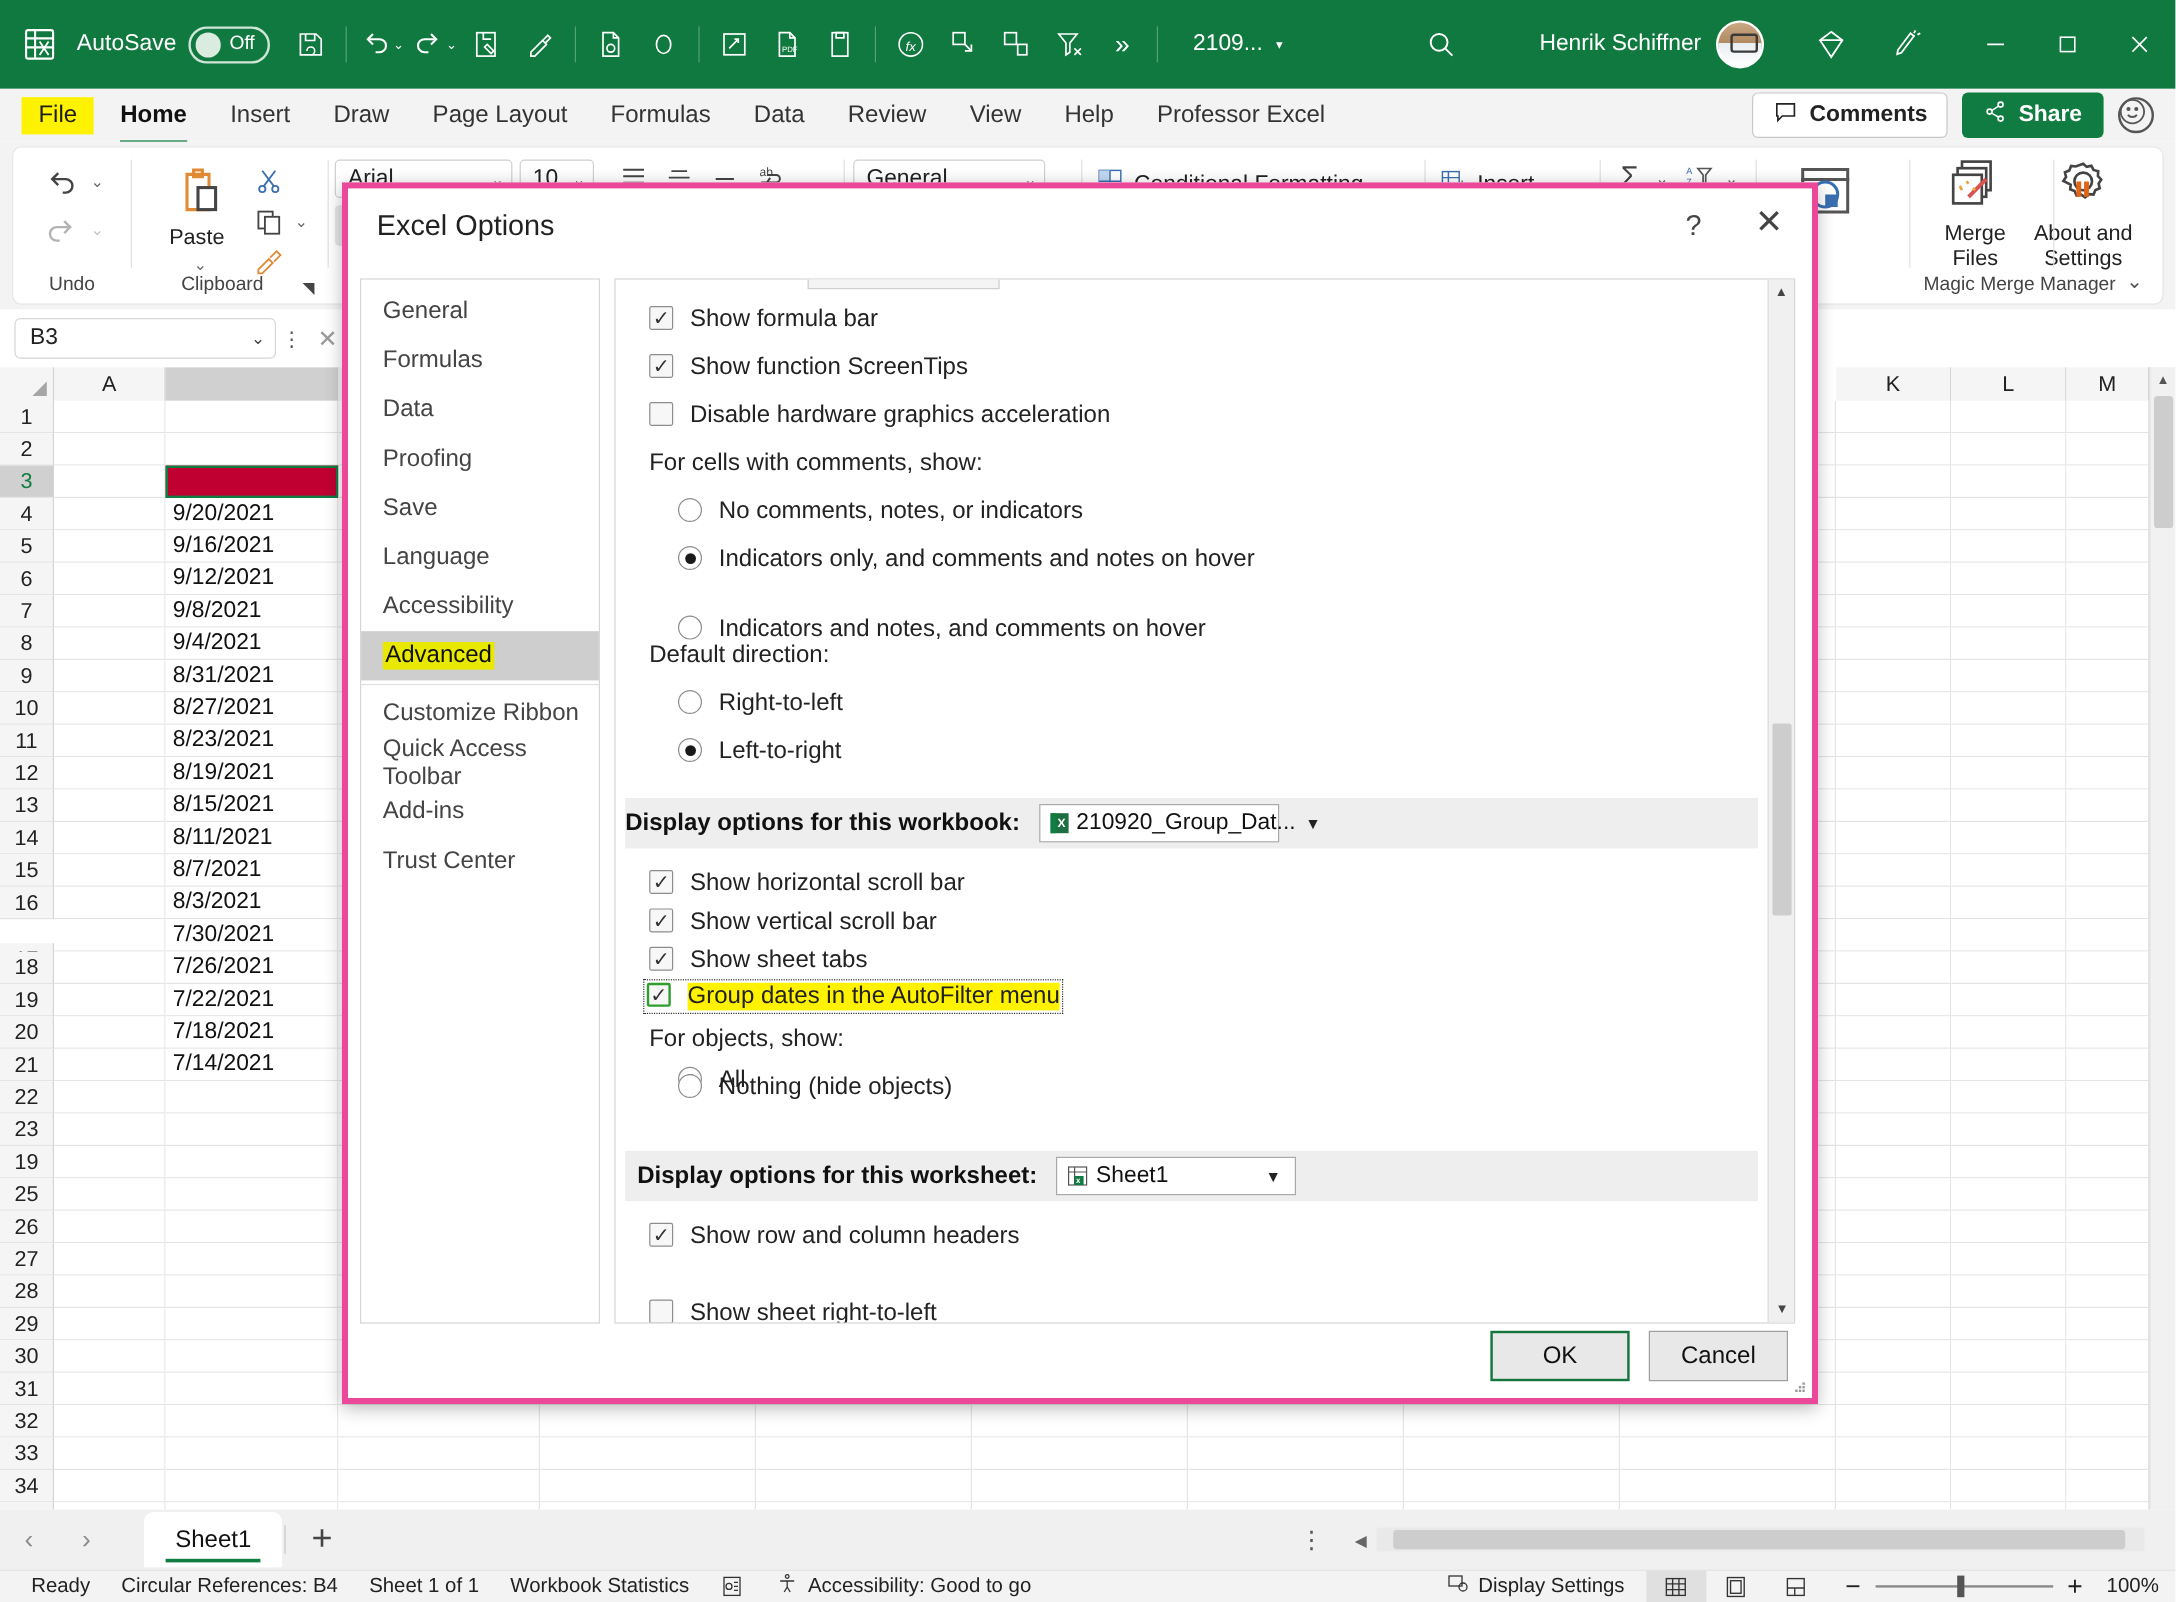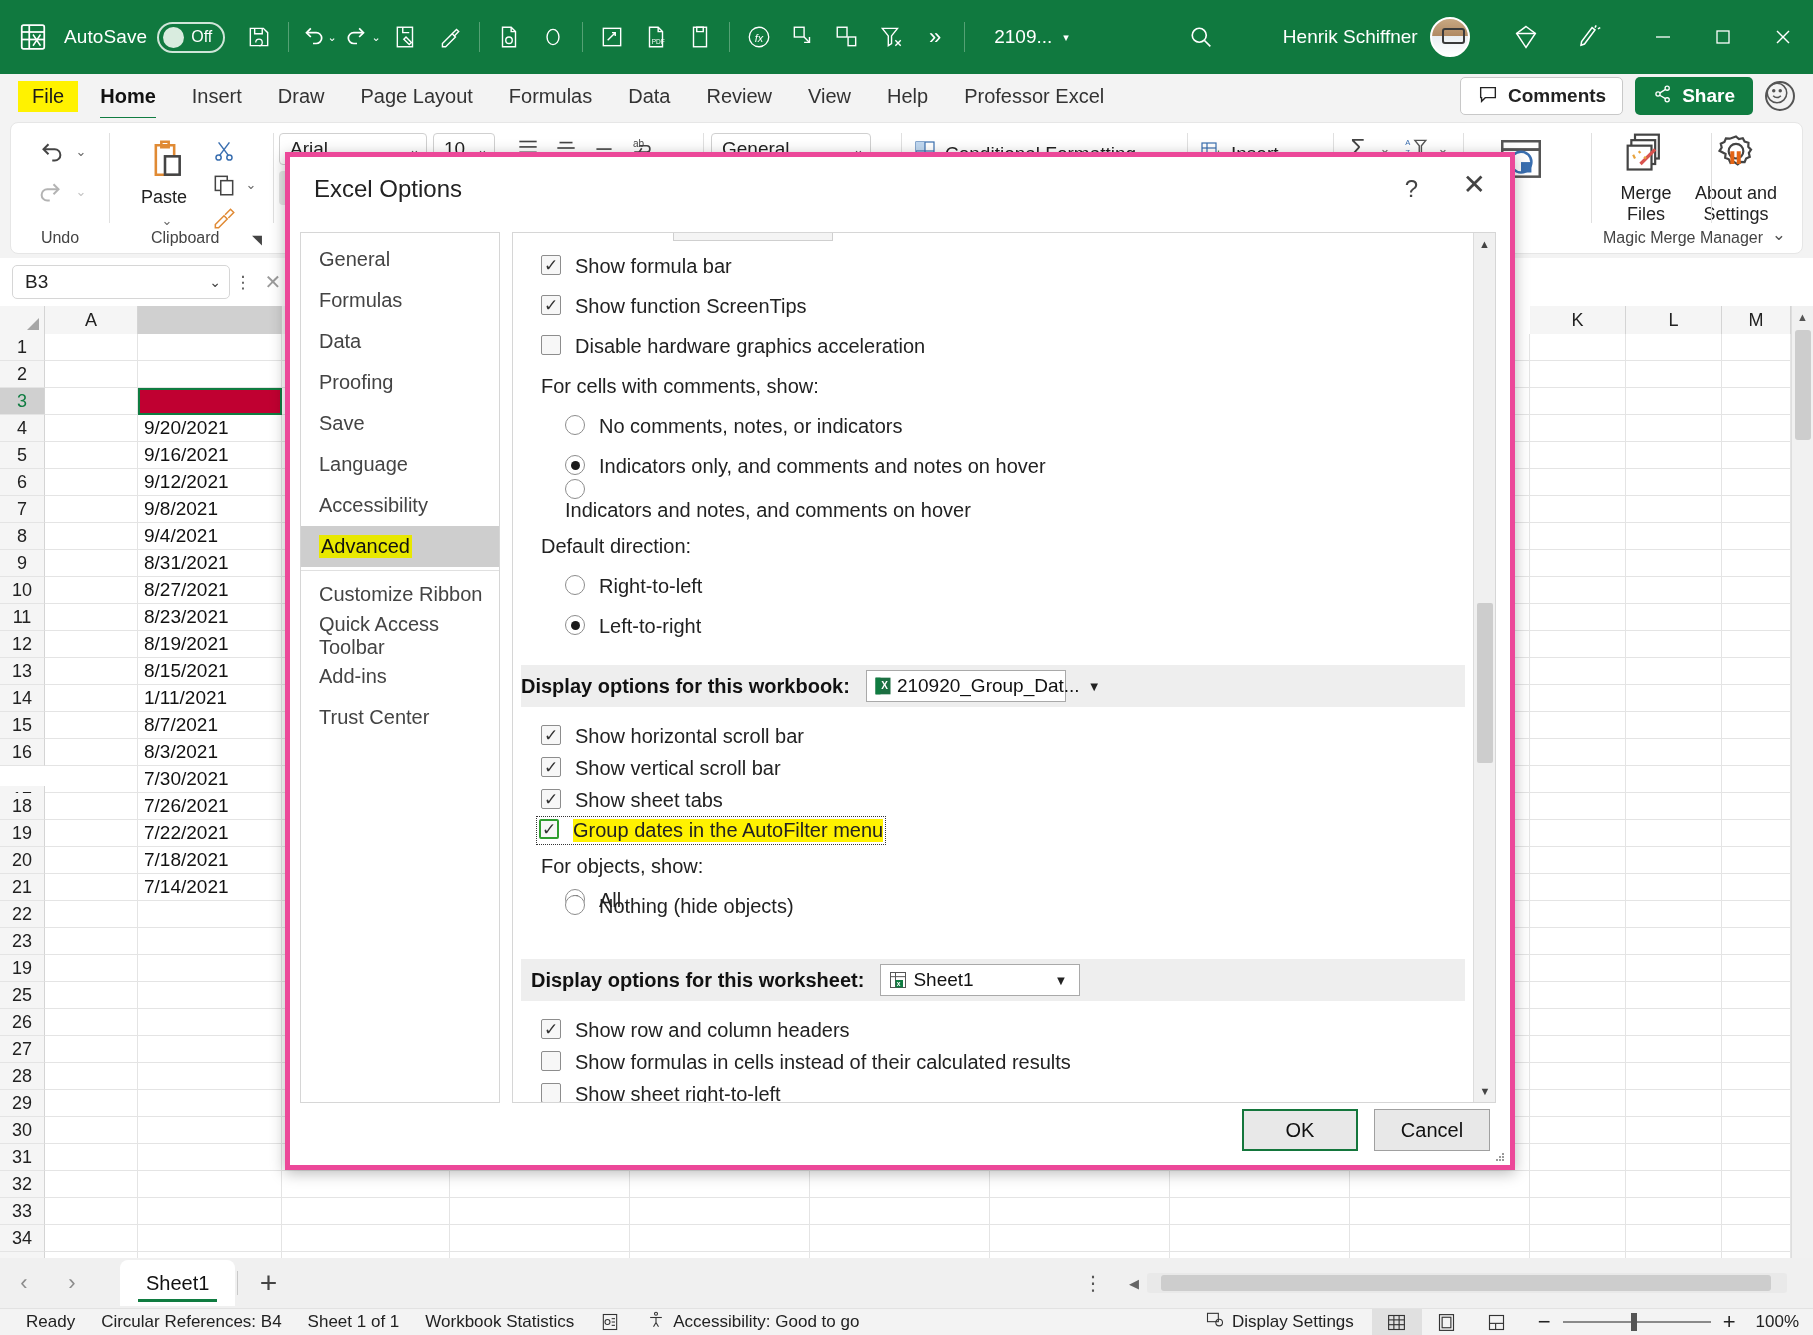--- a/index.html
+++ b/index.html
@@ -815,21 +815,21 @@
         <div class="cell" style="left: 630px; top: 352px; width: 180px; height: 27px;"></div>
         <div class="cell" style="left: 810px; top: 352px; width: 180px; height: 27px;"></div>
         <div class="cell" style="left: 990px; top: 352px; width: 180px; height: 27px;"></div>
         <div class="cell" style="left: 1170px; top: 352px; width: 180px; height: 27px;"></div>
         <div class="cell" style="left: 1350px; top: 352px; width: 180px; height: 27px;"></div>
         <div class="cell" style="left: 1530px; top: 352px; width: 96px; height: 27px;"></div>
         <div class="cell" style="left: 1626px; top: 352px; width: 96px; height: 27px;"></div>
         <div class="cell" style="left: 1722px; top: 352px; width: 69px; height: 27px;"></div>
         <div class="rowhdr" style="top: 379px; height: 27px;">14</div>
         <div class="cell" style="left: 45px; top: 379px; width: 93px; height: 27px;"></div>
-        <div class="cell" style="left: 138px; top: 379px; width: 144px; height: 27px;">1/11/2021</div>
+        <div class="cell" style="left: 138px; top: 379px; width: 144px; height: 27px;">8/11/2021</div>
         <div class="cell" style="left: 282px; top: 379px; width: 168px; height: 27px;"></div>
         <div class="cell" style="left: 450px; top: 379px; width: 180px; height: 27px;"></div>
         <div class="cell" style="left: 630px; top: 379px; width: 180px; height: 27px;"></div>
         <div class="cell" style="left: 810px; top: 379px; width: 180px; height: 27px;"></div>
         <div class="cell" style="left: 990px; top: 379px; width: 180px; height: 27px;"></div>
         <div class="cell" style="left: 1170px; top: 379px; width: 180px; height: 27px;"></div>
         <div class="cell" style="left: 1350px; top: 379px; width: 180px; height: 27px;"></div>
         <div class="cell" style="left: 1530px; top: 379px; width: 96px; height: 27px;"></div>
         <div class="cell" style="left: 1626px; top: 379px; width: 96px; height: 27px;"></div>
         <div class="cell" style="left: 1722px; top: 379px; width: 69px; height: 27px;"></div>
@@ -1235,21 +1235,21 @@
         </div>
         <div class="opt-row" style="left:28px; top:142px;">For cells with comments, show:</div>
         <div class="opt-row" style="left:52px; top:182px;">
           <span class="rdo"></span>
           <span>No comments, notes, or indicators</span>
         </div>
         <div class="opt-row" style="left:52px; top:222px;">
           <span class="rdo on"></span>
           <span>Indicators only, and comments and notes on hover</span>
         </div>
-        <div class="opt-row" style="left:52px; top:246px;flex-direction:column;">
+        <div class="opt-row" style="left:52px; top:280px;">
           <span class="rdo"></span>
           <span>Indicators and notes, and comments on hover</span>
         </div>
         <div class="opt-row" style="left:28px; top:302px;">Default direction:</div>
         <div class="opt-row" style="left:52px; top:342px;">
           <span class="rdo"></span>
           <span class="lbl-u">Right-to-left</span>
         </div>
         <div class="opt-row" style="left:52px; top:382px;">
           <span class="rdo on"></span>
@@ -1312,24 +1312,20 @@
             </span>
             <span>Sheet1</span>
             <span class="cv">▼</span>
           </span>
         </div>
 
         <div class="opt-row" style="left:28px; top:786px;">
           <span class="cbx on"></span>
           <span>Show row and column headers</span>
         </div>
-        <div class="opt-row" style="left:28px; top:818px;">
-          <span class="cbx"></span>
-          <span>Show formulas in cells instead of their calculated results</span>
-        </div>
         <div class="opt-row" style="left:28px; top:850px;">
           <span class="cbx"></span>
           <span>Show sheet right-to-left</span>
         </div>
 
       </div>
 
       <div class="dlg-vscroll">
         <div class="arw">▲</div>
         <div class="tk" style="top:370px; height:160px;"></div>

